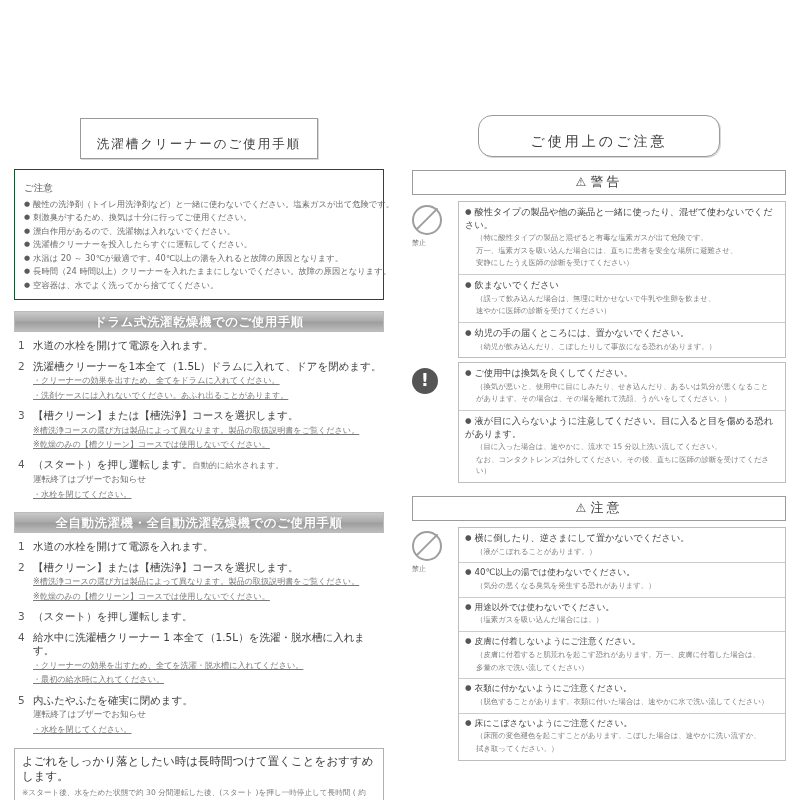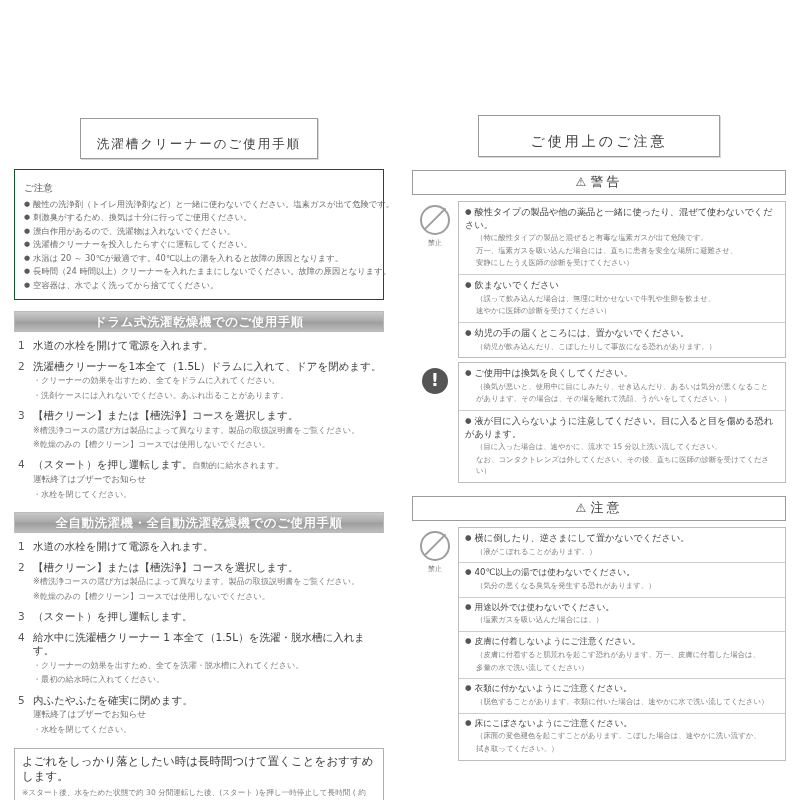--- a/index.html
+++ b/index.html
@@ -34,21 +34,21 @@
     border: 1px solid #9a9a9a;
     text-align: center;
     font-size: 13px;
     letter-spacing: 2px;
     color: #3d3d3d;
     padding: 17px 0 5px 0;
     background: #fff;
     box-shadow: 1px 1px 0 #d8d8d8;
   }
   .title-left  { width: 236px; margin: 8px auto 0 auto; font-size: 12.5px; }
-  .title-right { width: 240px; margin: 5px auto 0 auto; font-size: 14px; letter-spacing: 3px; }
+  .title-right { width: 240px; margin: 5px auto 0 auto; font-size: 14px; letter-spacing: 3px; border-radius: 14px; }
 
   
   .caution-box {
     border: 1px solid #14532d;
     margin-top: 10px;
     padding: 12px 9px 7px 9px;
   }
   .caution-head {
     font-size: 9.5px;
     color: #555;
@@ -103,20 +103,21 @@
   }
   .step-main .inline-note {
     font-size: 8.2px;
     color: #757575;
   }
   .sub-note {
     font-size: 8.1px;
     color: #7a7a7a;
     line-height: 1.65;
     margin-top: 1px;
+    text-decoration: underline;
   }
   .sub-note2 {
     font-size: 8.6px;
     color: #6d6d6d;
     line-height: 1.6;
     margin-top: 1px;
   }
 
   
   .tip-box {
@@ -150,21 +151,20 @@
 
   .warn-wrap {
     display: flex;
     margin-top: 6px;
   }
   .icon-col {
     flex: 0 0 46px;
     width: 46px;
     display: flex;
     flex-direction: column;
-    align-items: center;
     padding-top: 4px;
   }
   .icon-col.mid { justify-content: flex-start; padding-top: 6px; }
   .ico-ban {
     width: 26px; height: 26px;
     border: 2px solid #9e9e9e;
     border-radius: 50%;
     position: relative;
   }
   .ico-ban::after {

